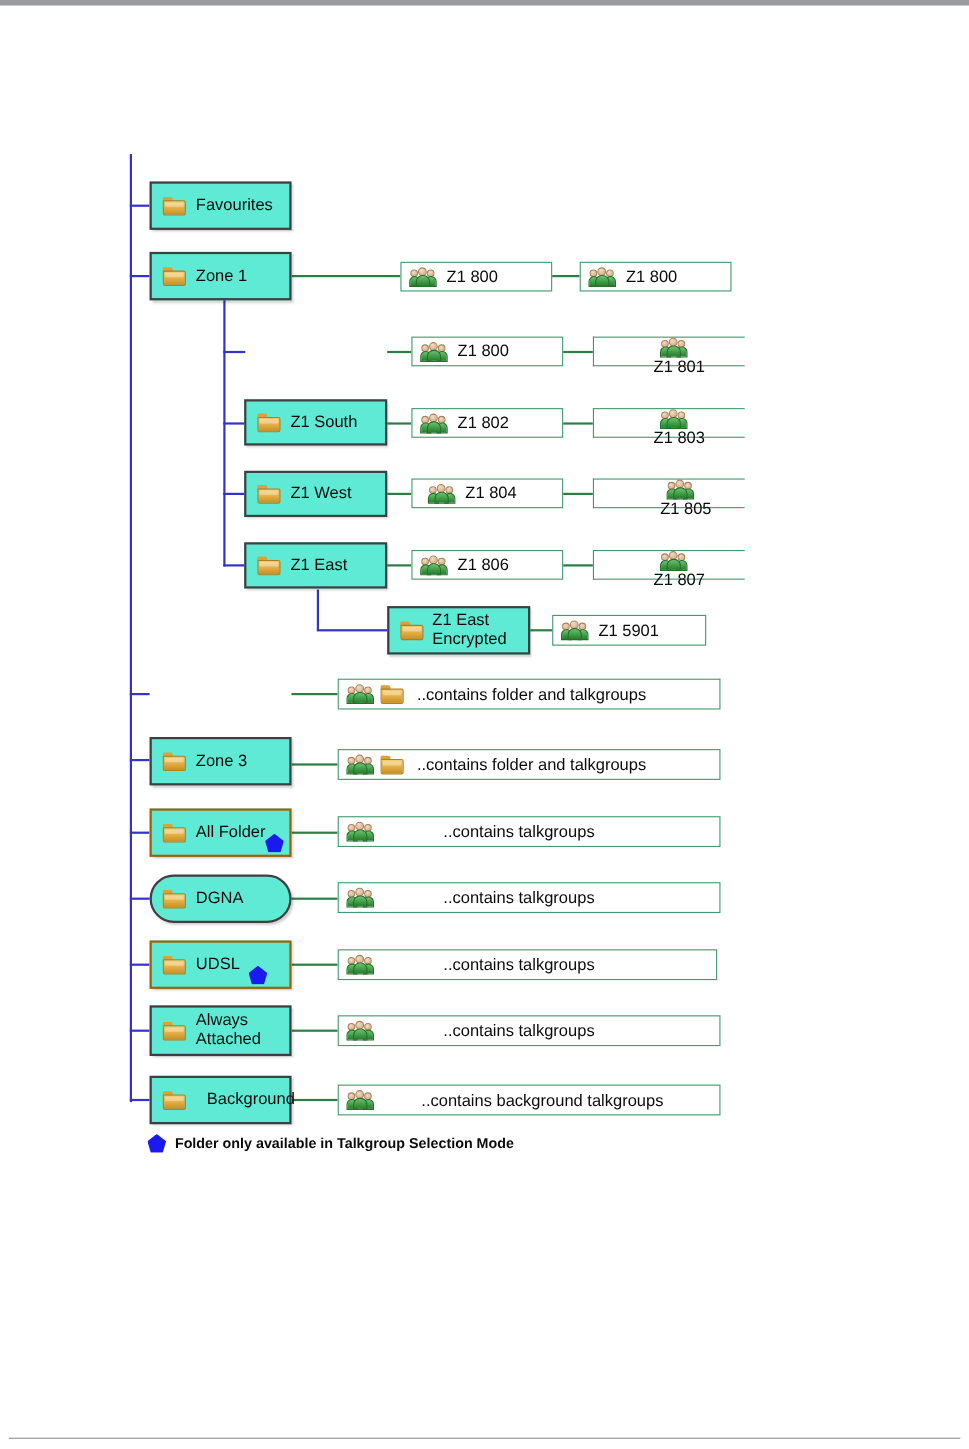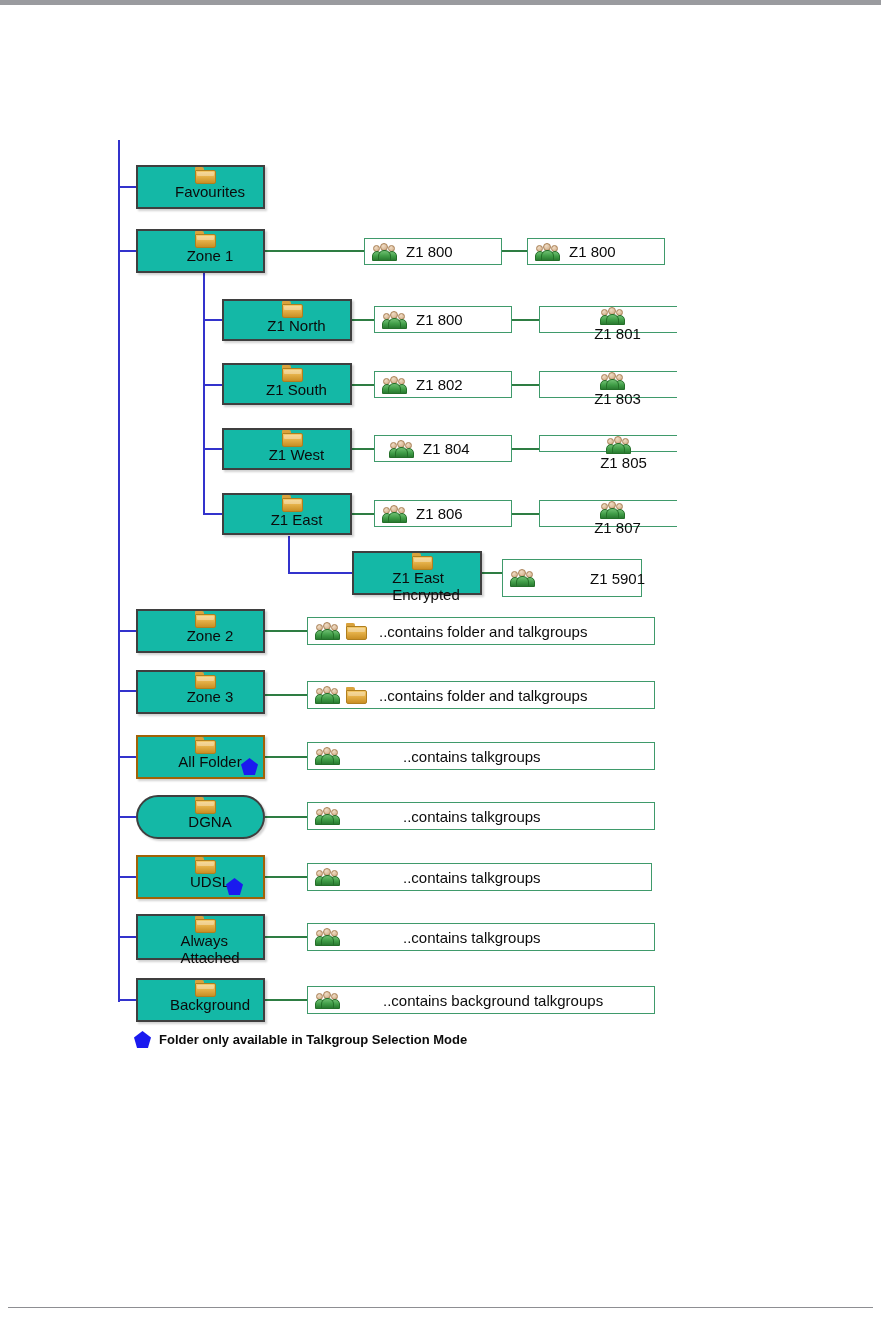--- a/index.html
+++ b/index.html
@@ -40,25 +40,24 @@
   .ln {
     position: absolute;
   }
   .ln-blue { background: #3333cc; }
   .ln-green { background: #2e7d43; }
 
   
   .node {
     position: absolute;
     box-sizing: border-box;
-    background: #14b8a6;
+    background: #5eead4;
     display: flex;
     align-items: center;
     box-shadow: 2px 2px 2px rgba(0,0,0,0.18);
-    flex-direction: column;
   }
   .node.folder {
     border: 2px solid #3f3f3f;
     padding-left: 10px;
   }
   .node.folder.highlight {
     border: 2px solid #a16207;
   }
   .node-label {
     font-size: 15px;
@@ -248,28 +247,20 @@
 
   <div class="node folder" style="left:136px; top:229px; width:129px; height:44px;">
     <span class="folder-icon">
       <span class="tab"></span>
         <span class="body"></span>
         <span class="sheen"></span>
     </span>
     <span class="node-label">Zone 1</span>
   </div>
 
-  <div class="node folder" style="left:136px; top:609px; width:129px; height:44px;">
-    <span class="folder-icon">
-      <span class="tab"></span>
-        <span class="body"></span>
-        <span class="sheen"></span>
-    </span>
-    <span class="node-label">Zone 2</span>
-  </div>
 
   <div class="node folder" style="left:136px; top:670px; width:129px; height:44px;">
     <span class="folder-icon">
       <span class="tab"></span>
         <span class="body"></span>
         <span class="sheen"></span>
     </span>
     <span class="node-label">Zone 3</span>
   </div>
 
@@ -305,37 +296,29 @@
   <div class="node folder" style="left:136px; top:914px; width:129px; height:46px;">
     <span class="folder-icon">
       <span class="tab"></span>
         <span class="body"></span>
         <span class="sheen"></span>
     </span>
     <span class="node-label">Always
 Attached</span>
   </div>
 
-  <div class="node folder" style="left:136px; top:978px; width:129px; height:44px;">
+  <div class="node folder" style="left:136px; top:978px; width:129px; height:44px;gap:10px;">
     <span class="folder-icon">
       <span class="tab"></span>
         <span class="body"></span>
         <span class="sheen"></span>
     </span>
     <span class="node-label">Background</span>
   </div>
 
-  <div class="node folder" style="left:222px; top:299px; width:130px; height:42px;">
-    <span class="folder-icon">
-      <span class="tab"></span>
-        <span class="body"></span>
-        <span class="sheen"></span>
-    </span>
-    <span class="node-label">Z1 North</span>
-  </div>
 
   <div class="node folder" style="left:222px; top:363px; width:130px; height:42px;">
     <span class="folder-icon">
       <span class="tab"></span>
         <span class="body"></span>
         <span class="sheen"></span>
     </span>
     <span class="node-label">Z1 South</span>
   </div>
 
@@ -440,21 +423,21 @@
     <span class="people-icon">
       <span class="head h-l"></span>
         <span class="head h-r"></span>
         <span class="head h-c"></span>
       <span class="body b-l"></span>
         <span class="body b-r"></span>
         <span class="body b-c"></span>
     </span>
     <span class="tg-label">Z1 804</span>
   </div>
-  <div class="tg clipped" style="left:539px; top:435px; width:138px; height:17px;padding-left:20px;">
+  <div class="tg clipped" style="left:539px; top:435px; width:138px; height:27px;padding-left:20px;">
     <span class="people-icon">
       <span class="head h-l"></span>
         <span class="head h-r"></span>
         <span class="head h-c"></span>
       <span class="body b-l"></span>
         <span class="body b-r"></span>
         <span class="body b-c"></span>
     </span>
     <span class="tg-label">Z1 805</span>
   </div>
@@ -475,21 +458,21 @@
       <span class="head h-l"></span>
         <span class="head h-r"></span>
         <span class="head h-c"></span>
       <span class="body b-l"></span>
         <span class="body b-r"></span>
         <span class="body b-c"></span>
     </span>
     <span class="tg-label">Z1 807</span>
   </div>
 
-  <div class="tg" style="left:502px; top:559px; width:140px; height:38px;gap:46px;">
+  <div class="tg" style="left:502px; top:559px; width:140px; height:28px;">
     <span class="people-icon">
       <span class="head h-l"></span>
         <span class="head h-r"></span>
         <span class="head h-c"></span>
       <span class="body b-l"></span>
         <span class="body b-r"></span>
         <span class="body b-c"></span>
     </span>
     <span class="tg-label">Z1 5901</span>
   </div>

